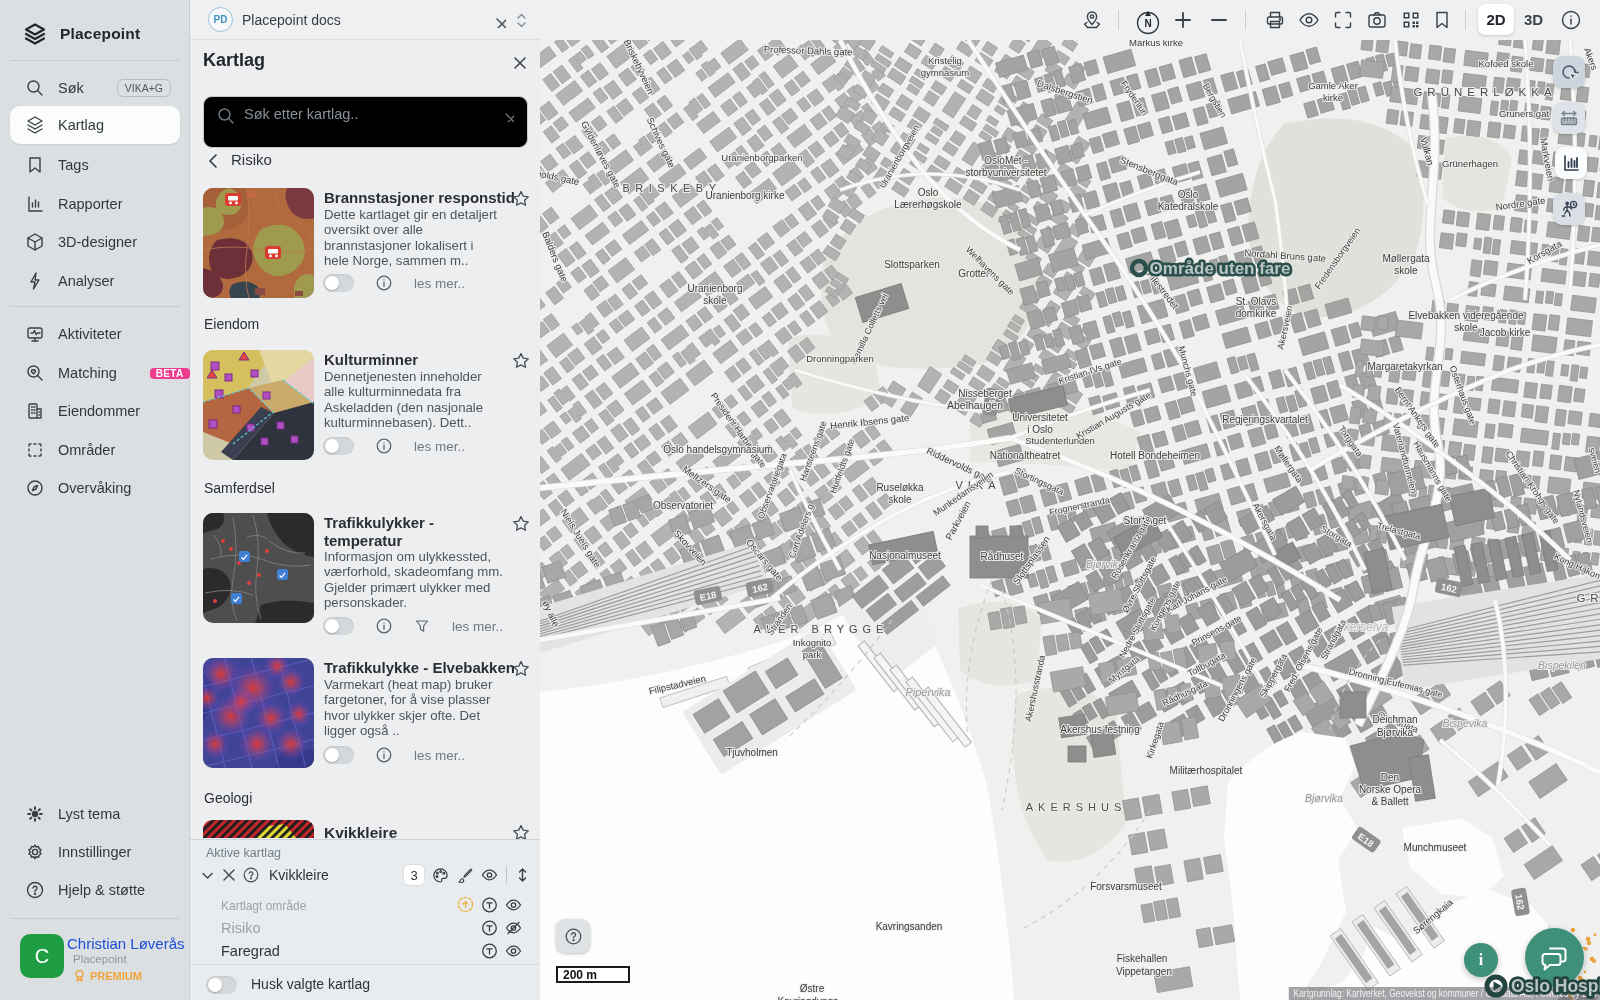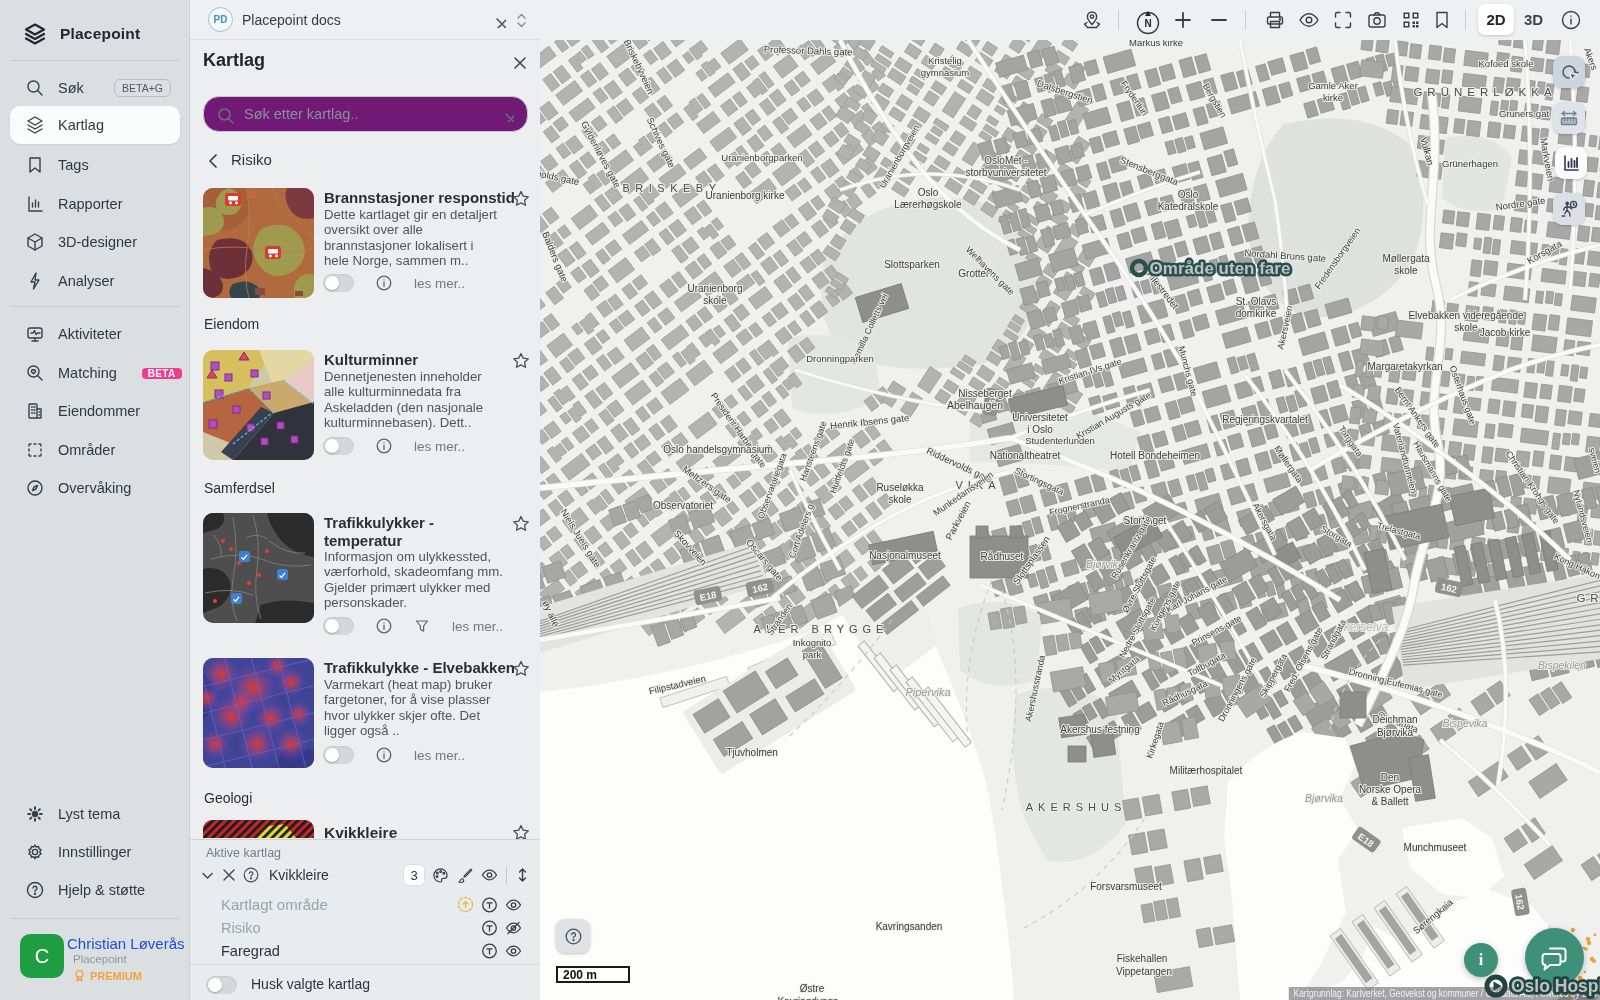--- a/index.html
+++ b/index.html
@@ -7,33 +7,33 @@
 #app{position:relative;width:1600px;height:1000px}
 
 #sidebar{position:absolute;left:0;top:0;width:190px;height:1000px;background:#dbdfe2;border-right:1px solid #cbd0d4;color:#2f3338}
 .logo{position:absolute;left:22px;top:22px;display:flex;align-items:center;gap:12px}
 .logo .t{font-size:15.5px;font-weight:bold;color:#23272c;letter-spacing:.2px}
 .sdiv{position:absolute;left:10px;width:170px;height:1px;background:#c6cbcf}
 .mitem{position:absolute;left:10px;width:170px;height:38px;display:flex;align-items:center;gap:13px;padding-left:15px;font-size:14.5px;color:#33383d}
 .mitem svg{flex:0 0 auto}
 .sel{background:#fbfcfc;border-radius:10px;box-shadow:0 1px 2px rgba(0,0,0,.08)}
 .kbd{position:absolute;right:9px;border:1px solid #b6bbc0;border-radius:6px;font-size:10.5px;color:#53585e;padding:2px 7px;background:transparent}
-.beta{background:#ee3d8f;color:#fff;font-size:10px;font-weight:bold;border-radius:4px;padding:0 6px;margin-left:12px;letter-spacing:.3px}
+.beta{background:#ee3d8f;color:#fff;font-size:10px;font-weight:bold;border-radius:4px;padding:0 6px;margin-left:20px;letter-spacing:.3px}
 .user{position:absolute;left:20px;top:934px}
 .uav{width:44px;height:44px;border-radius:10px;background:#1f9d43;color:#fff;font-size:20px;display:flex;align-items:center;justify-content:center}
 .uname{position:absolute;left:47px;top:1px;width:130px;font-size:15px;color:#1d4ed8;white-space:nowrap}
 .uorg{position:absolute;left:53px;top:19px;font-size:11.5px;color:#8f969c}
 .uprem{position:absolute;left:53px;top:35px;font-size:11px;font-weight:bold;color:#f1a33b;display:flex;align-items:center;gap:4px}
 
 #panel{position:absolute;left:190px;top:0;width:350px;height:1000px;background:#eceef0}
 #ptop{position:absolute;left:0;top:0;width:350px;height:40px;background:#eef0f2;border-bottom:1px solid #dcdfe2}
 .pdc{position:absolute;left:18px;top:7px;width:25px;height:25px;border-radius:50%;border:1.5px solid #a3c0d4;color:#4292c6;font-size:10px;font-weight:bold;display:flex;align-items:center;justify-content:center;background:#f6f8fa}
 .pdt{position:absolute;left:52px;top:12px;font-size:14px;color:#383d42}
 .phead{position:absolute;left:13px;top:50px;font-size:18px;font-weight:bold;color:#23272c}
-.search{position:absolute;left:13px;top:96px;width:325px;height:36px;background:#701a75;border:1px solid #c3c8cc;border-radius:16px}
+.search{position:absolute;left:13px;top:96px;width:325px;height:52px;background:#000000;border:1px solid #c3c8cc;border-radius:9px}
 .search .ph{position:absolute;left:40px;top:9px;font-size:14.5px;color:#8a9199}
 .risiko{position:absolute;left:15px;top:151px;font-size:15px;color:#2f3338;display:flex;align-items:center;gap:10px}
 .card{position:absolute;left:13px;width:325px}
 .thumb{position:absolute;left:0;top:0;width:111px;height:110px;border-radius:10px;overflow:hidden}
 .ct{position:absolute;left:121px;top:1px;width:196px;font-size:15px;font-weight:bold;color:#2b2f34;line-height:17px;white-space:nowrap}
 .cd{position:absolute;left:121px;width:200px;font-size:13.2px;color:#4d565e;line-height:15.4px;white-space:nowrap}
 .cstar{position:absolute;right:-2px;top:2px}
 .crow{position:absolute;left:120px;display:flex;align-items:center;gap:22px}
 .tgl{width:31px;height:18px;border-radius:9px;background:#d4d8db;position:relative;box-shadow:inset 0 1px 2px rgba(0,0,0,.08)}
 .tgl .kn{position:absolute;left:2px;top:2px;width:14px;height:14px;border-radius:50%;background:#fff;box-shadow:0 1px 2px rgba(0,0,0,.25)}
@@ -2251,21 +2251,21 @@
         </svg>
         <span class="t">Placepoint</span>
       </div>
       <div class="sdiv" style="top:60px"></div>
       <div class="mitem" style="top:69px">
         <svg width="20" height="20" viewBox="0 0 20 20" fill="none" stroke="#3a3f44" stroke-width="1.4" stroke-linecap="round" stroke-linejoin="round">
           <circle cx="8.5" cy="8.5" r="5.5"></circle>
           <path d="M12.8 12.8 L17 17"></path>
         </svg>
         <span>Søk</span>
-        <span class="kbd">BETA+G</span>
+        <span class="kbd">VIKA+G</span>
       </div>
       <div class="mitem sel" style="top:106px">
         <svg width="20" height="20" viewBox="0 0 20 20" fill="none" stroke="#3a3f44" stroke-width="1.4" stroke-linecap="round" stroke-linejoin="round">
           <path d="M10 2 L17 6 10 10 3 6 Z"></path>
           <path d="M3 10 L10 14 17 10"></path>
           <path d="M3 14 L10 18 17 14"></path>
         </svg>
         <span>Kartlag</span>
       </div>
       <div class="mitem" style="top:146px">
@@ -2656,21 +2656,21 @@
           <svg width="17" height="16" viewBox="0 0 17 16" fill="none" stroke="#3a3f44" stroke-width="1.3" stroke-linecap="round" stroke-linejoin="round">
             <path d="M1.5 8 C3.5 4.8 6 3.2 8.5 3.2 C11 3.2 13.5 4.8 15.5 8 C13.5 11.2 11 12.8 8.5 12.8 C6 12.8 3.5 11.2 1.5 8 Z"></path>
             <circle cx="8.5" cy="8" r="2.2"></circle>
           </svg>
           <span style="width:1px;height:18px;background:#c3c8cc"></span>
           <svg width="15" height="16" viewBox="0 0 15 16" fill="none" stroke="#3a3f44" stroke-width="1.4" stroke-linecap="round" stroke-linejoin="round">
             <path d="M7.5 2.5 V13.5 M4.5 5 L7.5 2 10.5 5 M4.5 11 L7.5 14 10.5 11"></path>
           </svg>
         </span>
       </div>
-      <div class="arow gray" style="left:31px;top:56px;display:flex;align-items:flex-start;width:301px;font-size:15px">
+      <div class="arow gray" style="left:31px;top:56px;display:flex;align-items:flex-end;width:301px;font-size:12px">
         <span>Kartlagt område</span>
         <span style="margin-left:auto;display:flex;align-items:center;gap:7px">
           <svg width="17" height="17" viewBox="0 0 17 17" fill="none" stroke="#e8b84b" stroke-width="1.4" stroke-linecap="round" stroke-linejoin="round">
             <circle cx="8.5" cy="8.5" r="7" stroke-dasharray="2.5 2"></circle>
             <path d="M8.5 11.5 V6 M6 8 L8.5 5.5 11 8"></path>
           </svg>
           <span class="ticon">
             <svg width="17" height="16" viewBox="0 0 17 16" fill="none" stroke="#3a3f44" stroke-width="1.3" stroke-linecap="round" stroke-linejoin="round">
               <circle cx="8.5" cy="8" r="6.8"></circle>
               <path d="M5.8 5.8 h5.4 M8.5 5.8 V11"></path>

